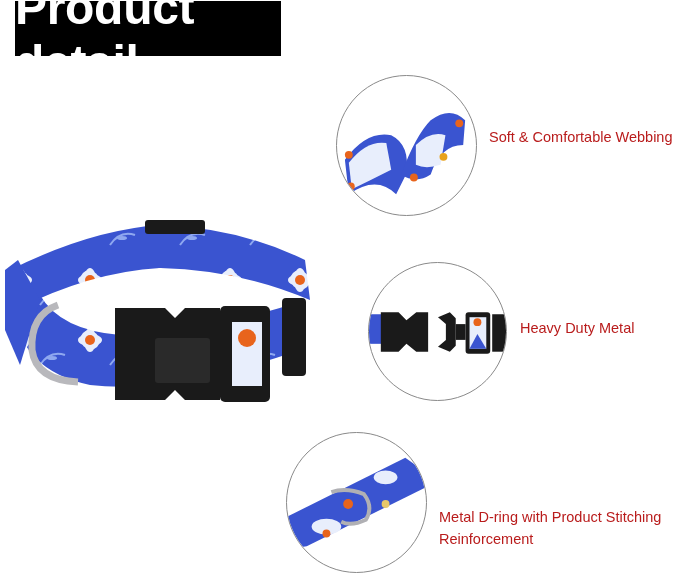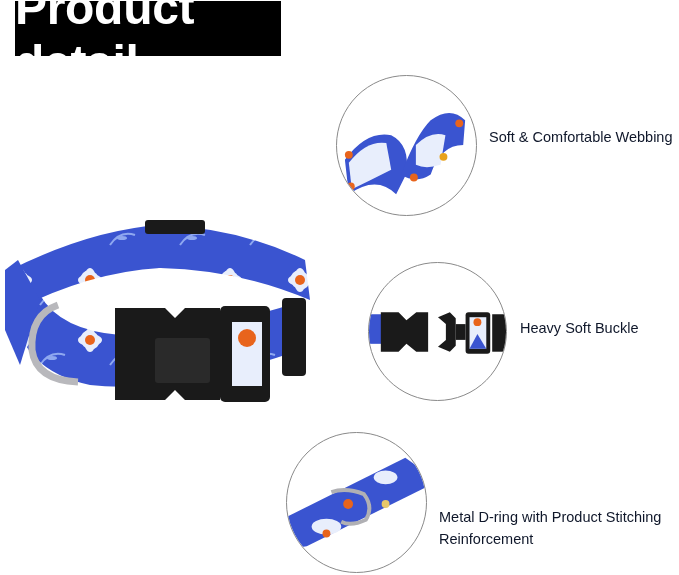--- a/index.html
+++ b/index.html
@@ -5,21 +5,21 @@
   html, body { margin:0; padding:0; background:#ffffff; }
   body { width:679px; height:575px; position:relative; overflow:hidden; font-family:"Liberation Sans", sans-serif; }
   .title-box { position:absolute; left:15px; top:1px; width:266px; height:55px; background:#000; display:flex; align-items:center; justify-content:center; }
   .title-text { color:#fff; font-weight:bold; font-size:48px; letter-spacing:-0.3px; font-family:"Liberation Sans", sans-serif;margin-top:12px; }
   .collar { position:absolute; left:0; top:200px; width:320px; height:220px; }
   .circle { position:absolute; border-radius:50%; border:1px solid #8a8a8a; background:#fff; overflow:hidden; box-sizing:border-box; }
   .c1 { left:336px; top:75px; width:141px; height:141px; }
   .c2 { left:368px; top:262px; width:139px; height:139px; }
   .c3 { left:286px; top:432px; width:141px; height:141px; }
   .circle svg { position:absolute; left:0; top:0; width:100%; height:100%; }
-  .label { position:absolute; color:#0f172a; font-size:14.5px; line-height:22px; font-family:"Liberation Sans", sans-serif; }
+  .label { position:absolute; color:#b91c1c; font-size:14.5px; line-height:22px; font-family:"Liberation Sans", sans-serif; }
   .l1 { left:489px; top:126px; }
   .l2 { left:520px; top:317px; }
   .l3 { left:439px; top:506px; width:240px; }
 </style>
 </head>
 <body>
 
 <div class="title-box">
   <span class="title-text">Product detail</span>
 </div>
@@ -82,21 +82,21 @@
     <path d="M12 50 L30 50 L38 58 L48 50 L60 50 L60 90 L48 90 L38 82 L30 90 L12 90 Z" fill="#1a1a1a"></path>
     <path d="M70 55 L82 50 L88 56 L88 84 L82 90 L70 85 L78 78 L78 62 Z" fill="#1a1a1a"></path>
     <rect x="88" y="62" width="10" height="16" fill="#1a1a1a"></rect>
     <rect x="98" y="50" width="25" height="42" rx="3" fill="#1a1a1a"></rect>
     <rect x="102" y="55" width="17" height="32" fill="#e8eefc"></rect>
     <circle cx="110" cy="60" r="4" fill="#e8641c"></circle>
     <path d="M102 87 L110 72 L119 87 Z" fill="#3a54d0"></path>
     <rect x="125" y="52" width="14" height="38" fill="#1a1a1a"></rect>
   </svg>
 </div>
-<span class="label l2">Heavy Soft Buckle</span>
+<span class="label l2">Heavy Duty Metal</span>
 
 <div class="circle c3">
   <svg viewBox="0 0 141 141">
     <path d="M0 85 L120 25 L141 40 L141 55 L20 115 L0 118 Z" fill="#3a54d0"></path>
     <ellipse cx="40" cy="95" rx="15" ry="8" fill="#e8eefc"></ellipse>
     <ellipse cx="100" cy="45" rx="12" ry="7" fill="#e8eefc"></ellipse>
     <circle cx="62" cy="72" r="5" fill="#e8641c"></circle>
     <circle cx="40" cy="102" r="4" fill="#e8641c"></circle>
     <circle cx="100" cy="72" r="4" fill="#e8c86a"></circle>
     <path d="M45 60 Q60 55 78 62 Q88 75 80 88 Q65 95 55 90" stroke="#b0b0b4" stroke-width="4" fill="none"></path>

